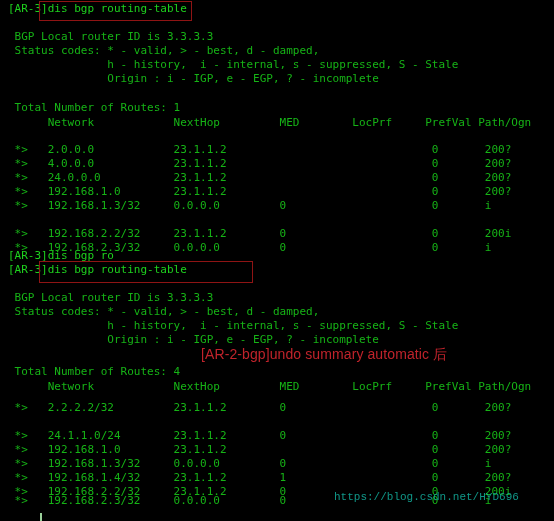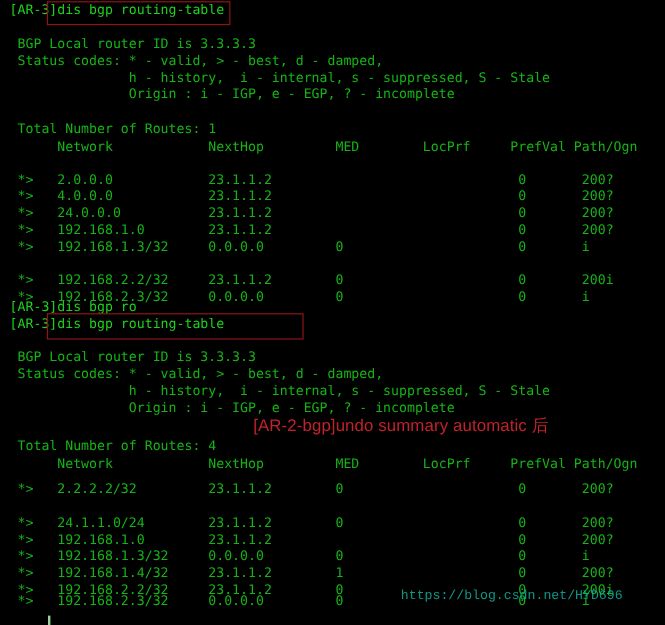--- a/index.html
+++ b/index.html
@@ -56,21 +56,21 @@
   #redbox-2 {
     left: 39px;
     top: 261px;
     width: 214px;
     height: 22px;
   }
 
   
   #annotation {
     position: absolute;
-    left: 211px;
+    left: 201px;
     top: 346px;
     color: #c0232b;
     font-family: "Liberation Sans", "DejaVu Sans", sans-serif;
     font-size: 14px;
     line-height: 17px;
     white-space: pre;
     letter-spacing: 0.1px;
   }
 
   

